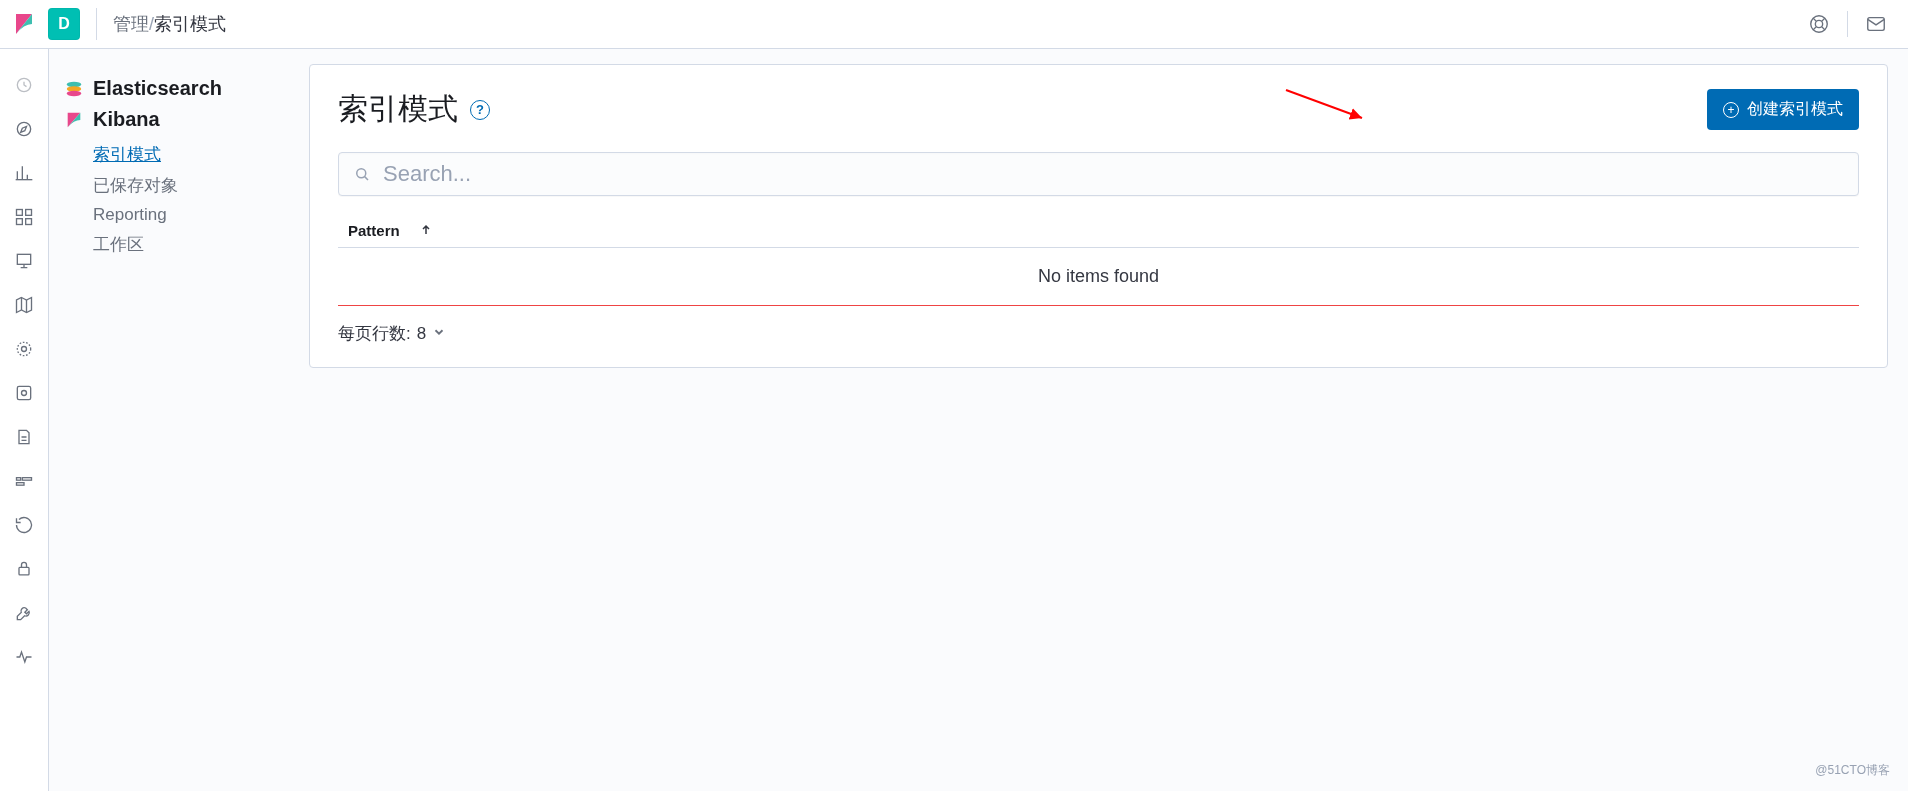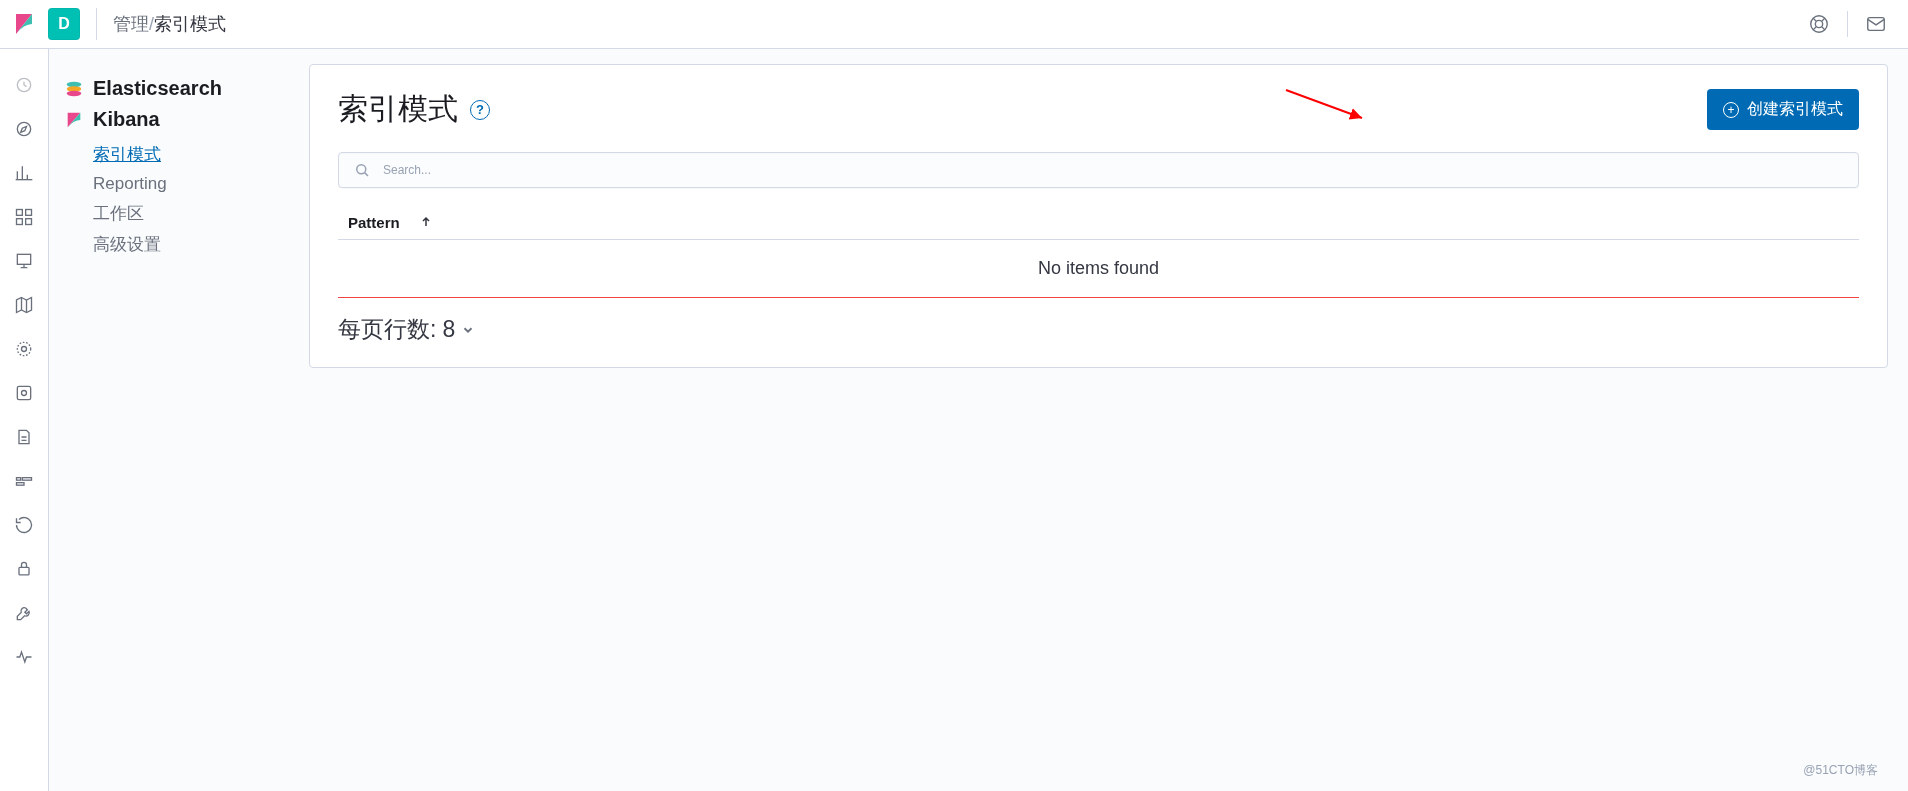--- a/index.html
+++ b/index.html
@@ -103,53 +103,53 @@
   }
 
   .search-wrap {
     display:flex; align-items:center; gap:12px;
     border:1px solid #d3dae6; border-radius:4px; padding:8px 14px;
     box-shadow:0 1px 1px rgba(0,0,0,0.03), inset 0 1px 2px rgba(0,0,0,0.02);
     background:#fbfcfd; margin-bottom:18px;
   }
   .search-wrap input {
     flex:1; border:none; outline:none; background:transparent;
-    font-size:12px; color:#0369a1;
+    font-size:22px; color:#0369a1;
   }
   .search-wrap input::placeholder{ color:#98a2b3; }
   .search-wrap .search-icon { color:#98a2b3; width:18px;height:18px; }
 
   .table { }
   .table-header {
     display:flex; align-items:center; padding:8px 10px;
     border-bottom:1px solid #d3dae6; font-size:15px; color:#1a1c21; font-weight:600;
     gap:20px;
   }
   .sort-icon { color:#1a1c21; }
   .table-empty {
     text-align:center; padding:18px 0; color:#343741; font-size:18px;
     border-bottom:1px solid #ef4444;
   }
 
   .pager {
     display:flex; align-items:center; gap:6px; margin-top:16px;
-    font-size:23px; color:#343741;
+    font-size:17px; color:#343741;
   }
   .pager .chev { color:#6a717d; }
 
   
   .annotation-arrow {
     position:absolute;
     left:1284px;
     top:86px;
     pointer-events:none;
   }
 
   .watermark {
-    position:absolute; right:30px; bottom:12px; color:#98a2b3; font-size:12px;
+    position:absolute; right:18px; bottom:12px; color:#98a2b3; font-size:12px;
   }
 </style>
 </head>
 <body>
 
 <div class="header">
   <div class="header-left">
     <span class="logo">
       <svg viewBox="0 0 24 24">
           <path d="M4 2 H20 L4 22 Z" fill="#e8478b"></path>
@@ -294,23 +294,23 @@
       <span class="sec-icon">
         <svg viewBox="0 0 20 20">
             <path d="M3 2 H17 L3 18 Z" fill="#e8478b"></path>
             <path d="M3 18 Q10 10 17 10 V2 Z" fill="#3ebeb0"></path>
           </svg>
       </span>
       <span>Kibana</span>
     </div>
     <ul class="nav-list">
       <li class="active">索引模式</li>
+      <li>已保存对象</li>
       <li>Reporting</li>
       <li>工作区</li>
-      <li>高级设置</li>
     </ul>
   </div>
 </div>
 
 <div class="main">
   <div class="main-header">
     <div class="main-title">
       <h1>索引模式</h1>
       <span class="help-icon">
           <span>?</span>

